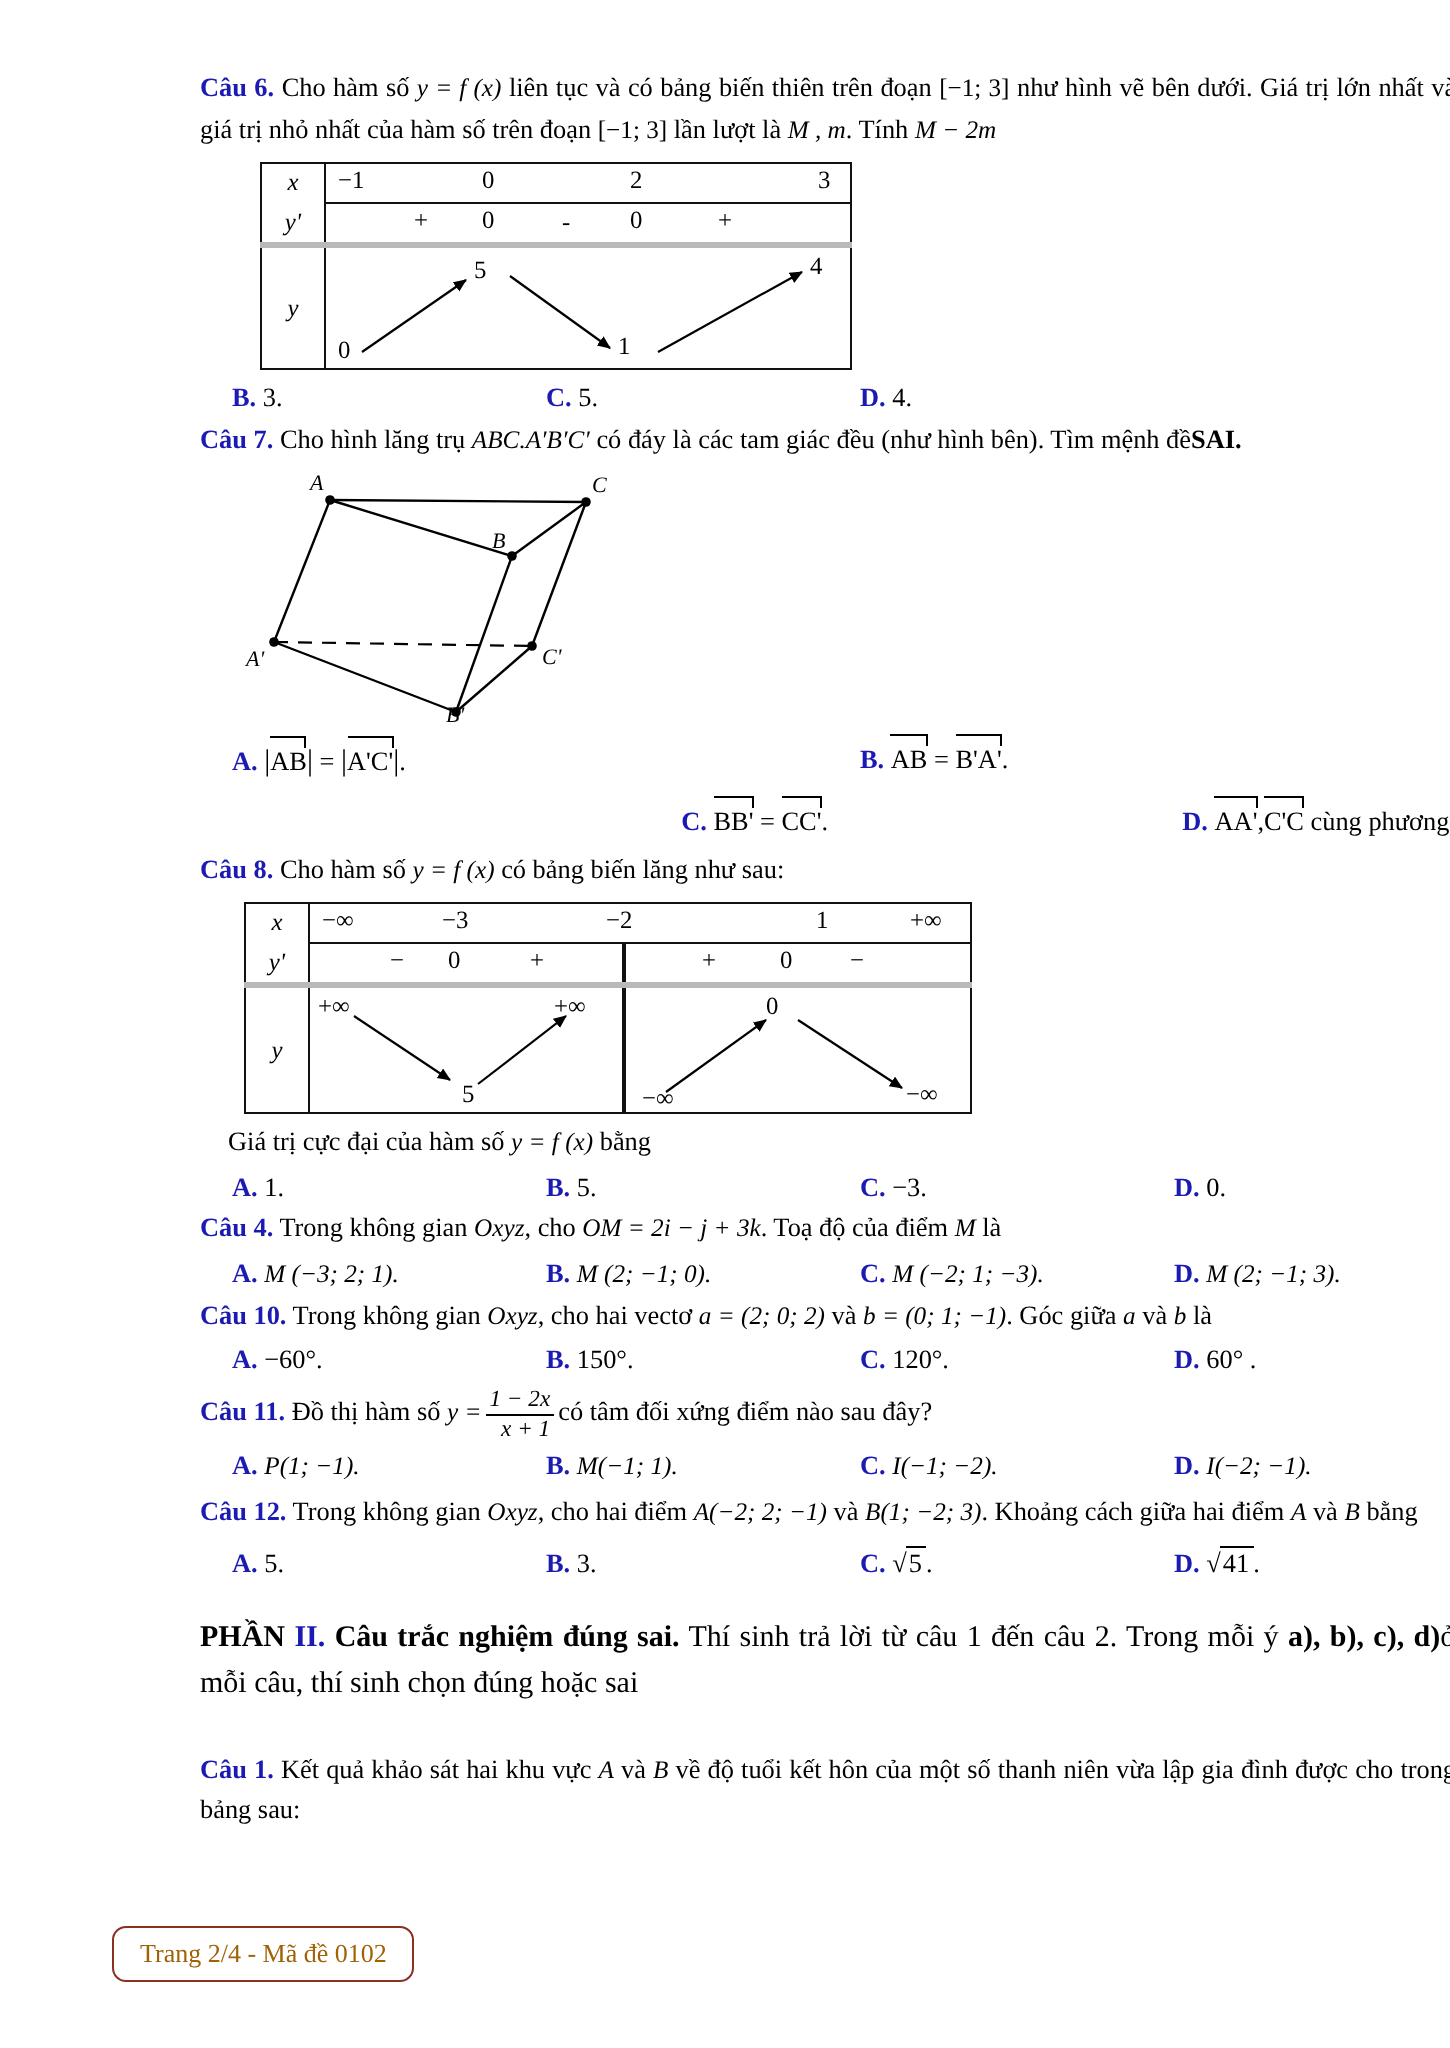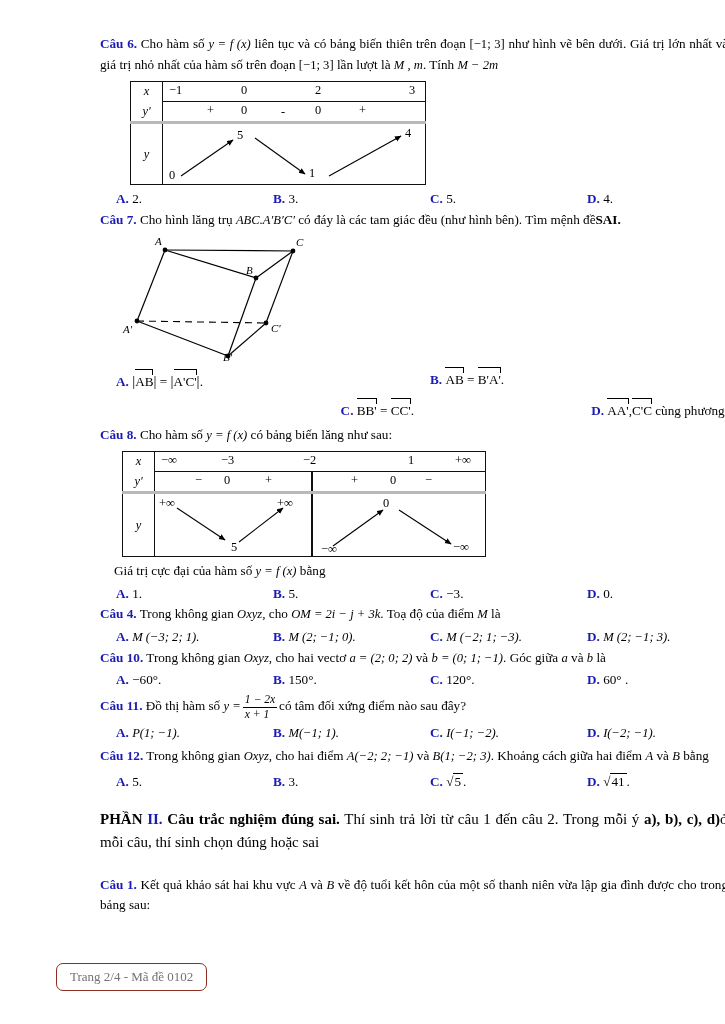--- a/index.html
+++ b/index.html
@@ -138,29 +138,29 @@
   .partnum { color: #1b1bb3; font-weight: bold; }
 
   
   .footer {
     position: absolute;
     left: 56px;
     top: 963px;
     border: 1.4px solid #8c2f20;
     border-radius: 7px;
     padding: 5px 13px 5px 13px;
-    color: #737373;
+    color: #a16207;
     font-size: 13px;
     background: #fff;
   }
 
   .frac {
     display: inline-block;
     vertical-align: middle;
-    text-align: left;
+    text-align: right;
     font-size: 11.6px;
     line-height: 1.15;
     margin: 0 2px;
     font-style: italic;
   }
   .frac .num { display: block; border-bottom: 1px solid #000; padding: 0 2px; }
   .frac .den { display: block; padding: 0 2px; }
 
   .vec {
     display: inline-block;
@@ -249,21 +249,20 @@
           <span class="gnum" style="left:74px;top:4px;">5</span>
           <span class="gnum" style="left:146px;top:42px;">1</span>
           <span class="gnum" style="left:242px;top:2px;">4</span>
         </div>
       </td>
     </tr>
   </tbody>
       </table>
 
   <div class="opts">
-    <div class="opt"><span class="optk">A.</span> <span>2.</span></div>
     <div class="opt"><span class="optk">B.</span> <span>3.</span></div>
     <div class="opt"><span class="optk">C.</span> <span>5.</span></div>
     <div class="opt"><span class="optk">D.</span> <span>4.</span></div>
   </div>
 
   <p class="q">
     <span class="qlab">Câu 7.</span>
     <span>Cho hình lăng trụ</span>
     <span class="mth">ABC.A′B′C′</span>
     <span>có đáy là các tam giác đều (như hình bên). Tìm mệnh đề</span><span class="bold">SAI.</span>

